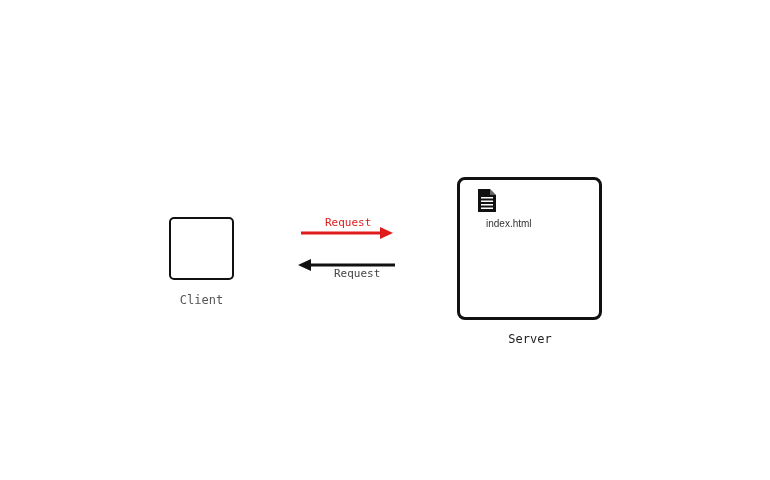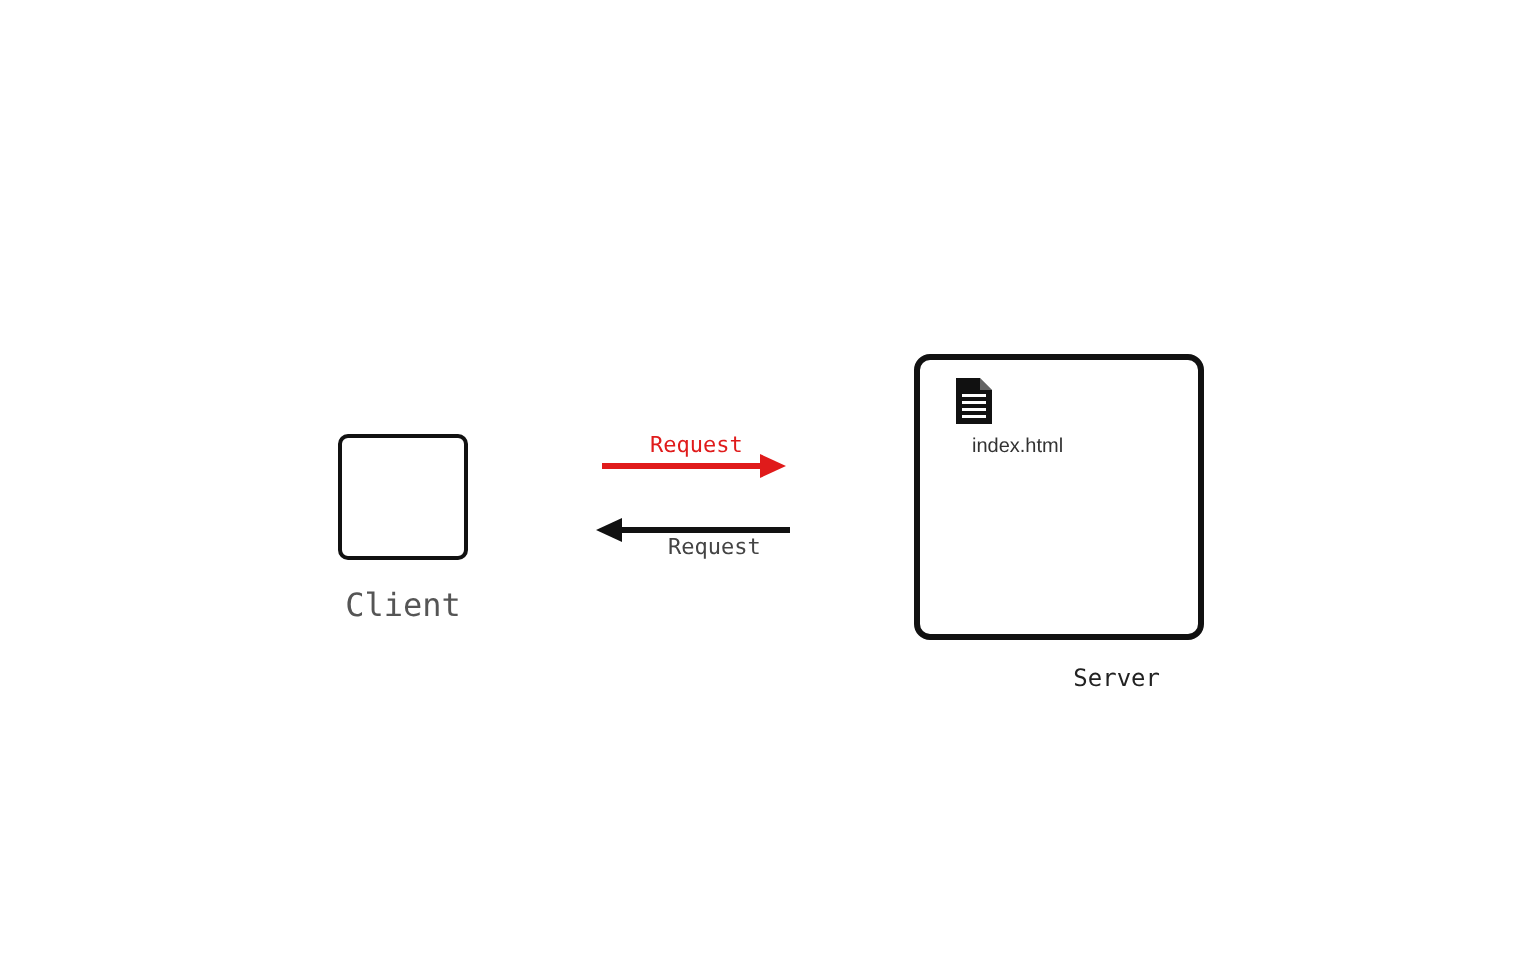--- a/index.html
+++ b/index.html
@@ -1,25 +1,25 @@
 <!DOCTYPE html>
 <html><head>
 <meta charset="utf-8">
 <style>
   html, body { margin:0; padding:0; background:#ffffff; }
   body { width:770px; height:480px; position:relative; overflow:hidden; font-family:"DejaVu Sans Mono", monospace; }
   .abs { position:absolute; }
   .client-box { left:169px; top:217px; width:61px; height:59px; border:2px solid #111; border-radius:5px; background:#fff; }
-  .client-label { left:169px; top:293px; width:65px; text-align:center; font-size:16px; color:#555; }
+  .client-label { left:169px; top:293px; width:65px; text-align:center; font-size:12px; color:#555; }
   .req-label { left:311px; top:216px; font-size:11px; color:#e01b1b;padding-left:14px; }
   .resp-label { left:334px; top:267px; font-size:11px; color:#444; }
   .server-box { left:457px; top:177px; width:139px; height:137px; border:3px solid #111; border-radius:8px; background:#fff; }
   .file-icon { left:478px; top:189px; width:18px; height:23px; }
   .file-label { left:465px; top:218px; font-family:"Liberation Sans", sans-serif; font-size:10px; color:#333;padding-left:21px; }
-  .server-label { left:480px; top:332px; width:100px; text-align:right; font-size:12px; color:#222; }
+  .server-label { left:480px; top:332px; width:100px; text-align:center; font-size:12px; color:#222; }
   svg.arrows { position:absolute; left:0; top:0; }
 </style>
 </head>
 <body>
 
 <div class="abs client-box"></div>
 <div class="abs client-label">Client</div>
 
 <svg class="arrows" width="770" height="480">
   <g>

